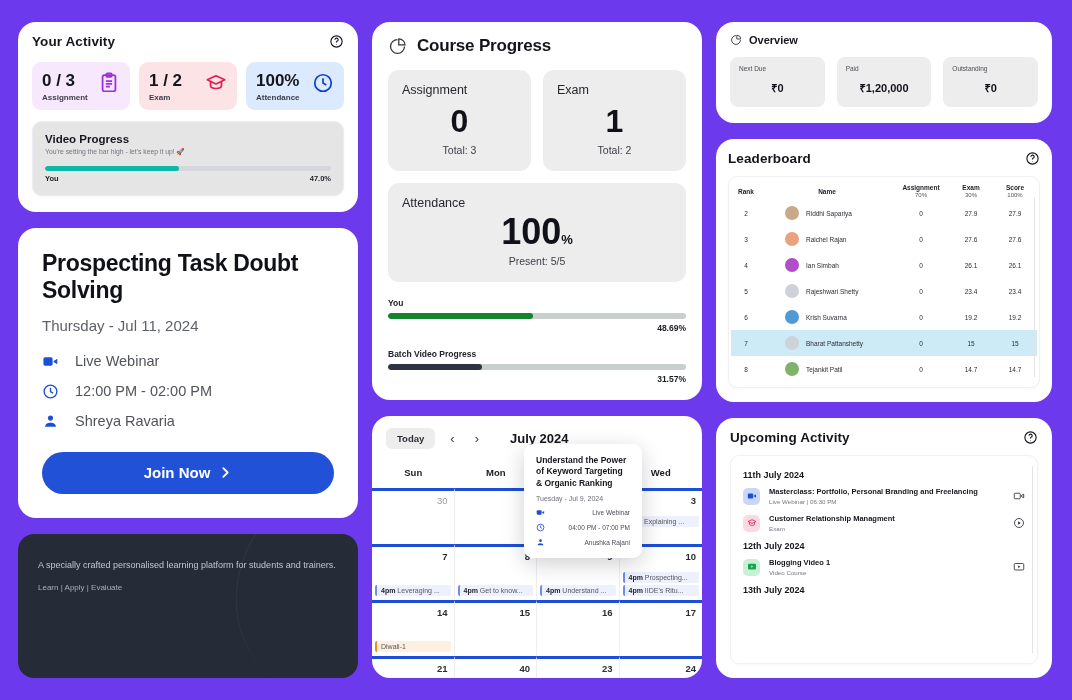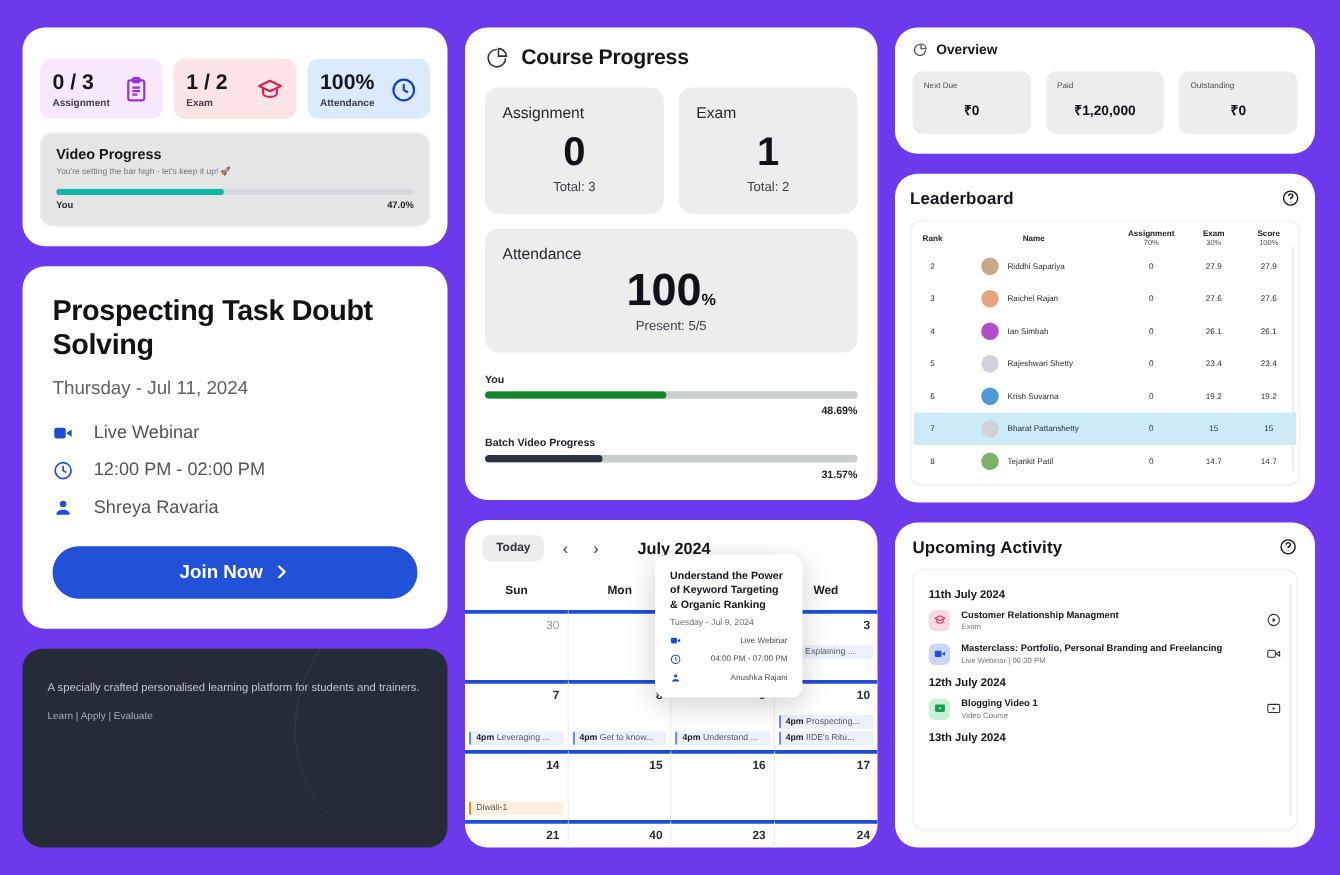--- a/index.html
+++ b/index.html
@@ -17,21 +17,21 @@
   .col-c { width: 336px; }
 
   .card { background: #ffffff; border-radius: 18px; }
 
   
   .activity { padding: 12px 14px 16px; background:#fff; border-radius:18px; }
   .card-head { display:flex; align-items:center; justify-content:space-between; }
   .card-title { font-size: 13.5px; font-weight: 700; color:#15161c; letter-spacing:.1px;}
   .help-ico { width:15px; height:15px; color:#15161c; flex:none; }
   .stat-row { display:flex; gap:9px; margin-top:13px; }
-  .stat { flex:1; border-radius:9px; padding:9px 10px 8px; display:flex; align-items:center; justify-content:space-between; }
+  .stat { flex:1; border-radius:9px; padding:9px 10px 8px; display:flex; align-items:flex-start; justify-content:space-between; }
   .stat.s1 { background:#f7e8fd; }
   .stat.s2 { background:#fce4e6; }
   .stat.s3 { background:#dbeafe; }
   .stat .big { font-size:17px; font-weight:700; color:#15161c; line-height:1.15; }
   .stat .lbl { font-size:8px; font-weight:700; color:#3b3d47; margin-top:2px; }
   .stat svg { width:22px; height:22px; flex:none; margin-top:1px; }
 
   .vp { background:#e5e5e5; border:1px solid #ececf2; border-radius:10px; margin-top:11px; padding:11px 12px 12px; box-shadow:0 1px 3px rgba(0,0,0,.04); }
   .vp-title { font-size:11.5px; font-weight:700; color:#15161c; }
   .vp-sub { font-size:6.8px; color:#74767f; margin-top:3px; }
@@ -151,20 +151,28 @@
   .up-scroll { position:absolute; right:4px; top:10px; bottom:10px; width:1.5px; background:#e2e3e8; border-radius:2px; }
 </style>
 </head>
 <body>
 
 <div class="app">
 
   <div class="col col-a">
 
     <div class="card activity">
+      <div class="card-head">
+        <div class="card-title">Your Activity</div>
+        <svg class="help-ico" viewBox="0 0 24 24" fill="none" stroke="currentColor" stroke-width="1.8">
+          <circle cx="12" cy="12" r="9"></circle>
+            <path d="M9.5 9.2a2.6 2.6 0 1 1 3.2 2.5c-.5.2-.7.7-.7 1.2v.6"></path>
+            <circle cx="12" cy="17" r=".7" fill="currentColor" stroke="none"></circle>
+        </svg>
+      </div>
       <div class="stat-row">
 
         <div class="stat s1">
           <div>
             <div class="big">0 / 3</div>
             <div class="lbl">Assignment</div>
           </div>
           <svg viewBox="0 0 24 24" fill="none" stroke="#9b2fe0" stroke-width="1.9">
             <rect x="5" y="3.5" width="14" height="17.5" rx="2"></rect>
               <rect x="9" y="1.6" width="6" height="3.6" rx="1.1"></rect>
@@ -537,50 +545,50 @@
           <circle cx="12" cy="12" r="9"></circle>
             <path d="M9.5 9.2a2.6 2.6 0 1 1 3.2 2.5c-.5.2-.7.7-.7 1.2v.6"></path>
             <circle cx="12" cy="17" r=".7" fill="currentColor" stroke="none"></circle>
         </svg>
       </div>
 
       <div class="up-inner">
         <div class="up-date">11th July 2024</div>
 
         <div class="up-item">
+          <div class="up-ico blue">
+            <svg viewBox="0 0 24 24" fill="currentColor">
+                <rect x="2" y="6" width="13" height="12" rx="2.4"></rect>
+                <path d="M16.4 11.2 21.6 8v8l-5.2-3.2z"></path>
+              </svg>
+          </div>
+          <div class="up-txt">
+            <div class="up-t">Masterclass: Portfolio, Personal Branding and Freelancing</div>
+            <div class="up-s">Live Webinar | 06:30 PM</div>
+          </div>
+          <svg class="up-act" viewBox="0 0 24 24" fill="none" stroke="currentColor" stroke-width="1.7">
+              <rect x="2.5" y="6.5" width="12" height="11" rx="2"></rect>
+              <path d="M16.5 11.4 21.4 8.4v7.2l-4.9-3z"></path>
+            </svg>
+        </div>
+
+        <div class="up-item">
           <div class="up-ico pink">
             <svg viewBox="0 0 24 24" fill="none" stroke="currentColor" stroke-width="2.2" stroke-linejoin="round">
                 <path d="M2.5 8.5 12 4l9.5 4.5L12 13 2.5 8.5Z"></path>
                 <path d="M6 10.6v4.2c0 1.9 2.7 3.2 6 3.2s6-1.3 6-3.2v-4.2"></path>
               </svg>
           </div>
           <div class="up-txt">
             <div class="up-t">Customer Relationship Managment</div>
             <div class="up-s">Exam</div>
           </div>
           <svg class="up-act" viewBox="0 0 24 24" fill="none" stroke="currentColor" stroke-width="1.7">
               <circle cx="12" cy="12" r="9"></circle>
               <path d="M10.2 8.6 15.4 12l-5.2 3.4z" fill="currentColor" stroke="none"></path>
-            </svg>
-        </div>
-
-        <div class="up-item">
-          <div class="up-ico blue">
-            <svg viewBox="0 0 24 24" fill="currentColor">
-                <rect x="2" y="6" width="13" height="12" rx="2.4"></rect>
-                <path d="M16.4 11.2 21.6 8v8l-5.2-3.2z"></path>
-              </svg>
-          </div>
-          <div class="up-txt">
-            <div class="up-t">Masterclass: Portfolio, Personal Branding and Freelancing</div>
-            <div class="up-s">Live Webinar | 06:30 PM</div>
-          </div>
-          <svg class="up-act" viewBox="0 0 24 24" fill="none" stroke="currentColor" stroke-width="1.7">
-              <rect x="2.5" y="6.5" width="12" height="11" rx="2"></rect>
-              <path d="M16.5 11.4 21.4 8.4v7.2l-4.9-3z"></path>
             </svg>
         </div>
 
         <div class="up-date">12th July 2024</div>
 
         <div class="up-item">
           <div class="up-ico green">
             <svg viewBox="0 0 24 24" fill="currentColor">
                 <rect x="2.5" y="4" width="19" height="14" rx="2.6"></rect>
                 <path d="M10 8.6 15 11l-5 2.6z" fill="#c8f0d6"></path>

